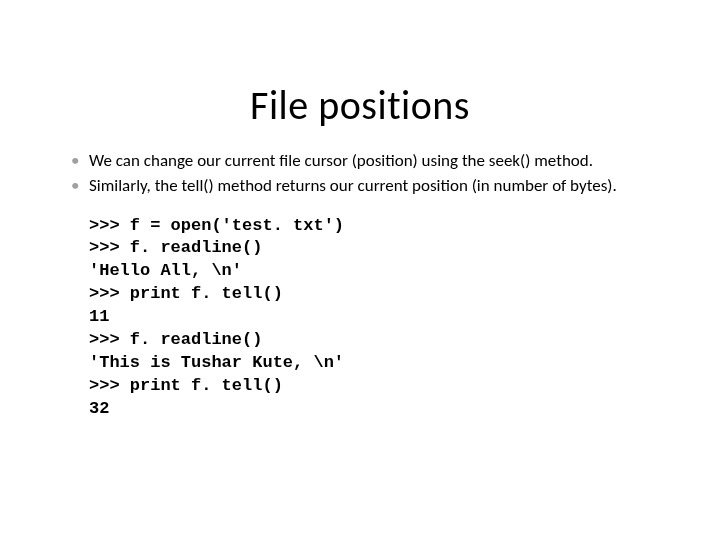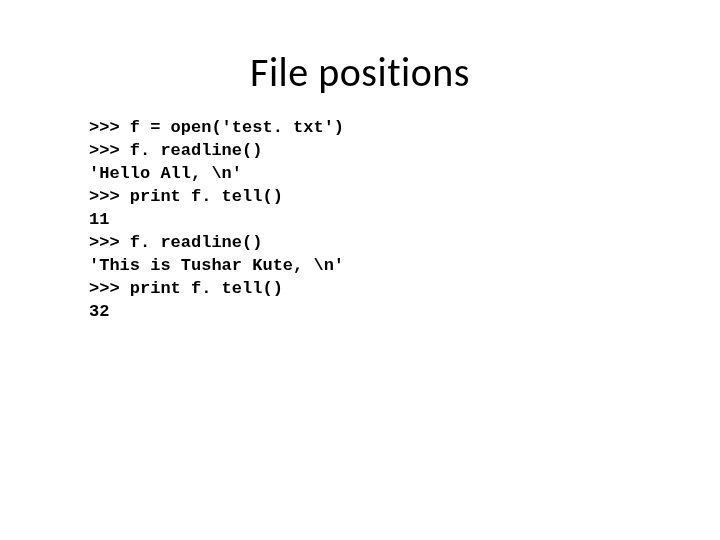--- a/index.html
+++ b/index.html
@@ -8,21 +8,21 @@
     width: 720px;
     height: 540px;
     background: #fff;
     font-family: Calibri, "Segoe UI", Arial, sans-serif;
     color: #000;
   }
   .slide {
     box-sizing: border-box;
     width: 720px;
     height: 540px;
-    padding: 23px 55px 30px 55px;
+    padding: 56px 55px 30px 55px;
   }
   .title {
     font-size: 40px;
     font-weight: 400;
     text-align: center;
     margin: 25px 0 20px 0;
     letter-spacing: 0.5px;
   }
   ul.bullets {
     list-style: none;
@@ -54,20 +54,24 @@
     color: #000;
     margin-left: 34px;
     margin-top: 18px;
   }
 </style>
 </head>
 <body>
 
 <div class="slide">
   <div class="title">File positions</div>
+  <ul class="bullets">
+    <li>We can change our current file cursor (position) using the seek()  method.</li>
+    <li>Similarly, the tell() method returns our current position (in number of  bytes).</li>
+  </ul>
   <div class="code"><span>&gt;&gt;&gt; f = open('test. txt')</span>
 <span>&gt;&gt;&gt; f. readline()</span>
 <span>'Hello All, \n'</span>
 <span>&gt;&gt;&gt; print f. tell()</span>
 <span>11</span>
 <span>&gt;&gt;&gt; f. readline()</span>
 <span>'This is Tushar Kute, \n'</span>
 <span>&gt;&gt;&gt; print f. tell()</span>
 <span>32</span></div>
 </div>

